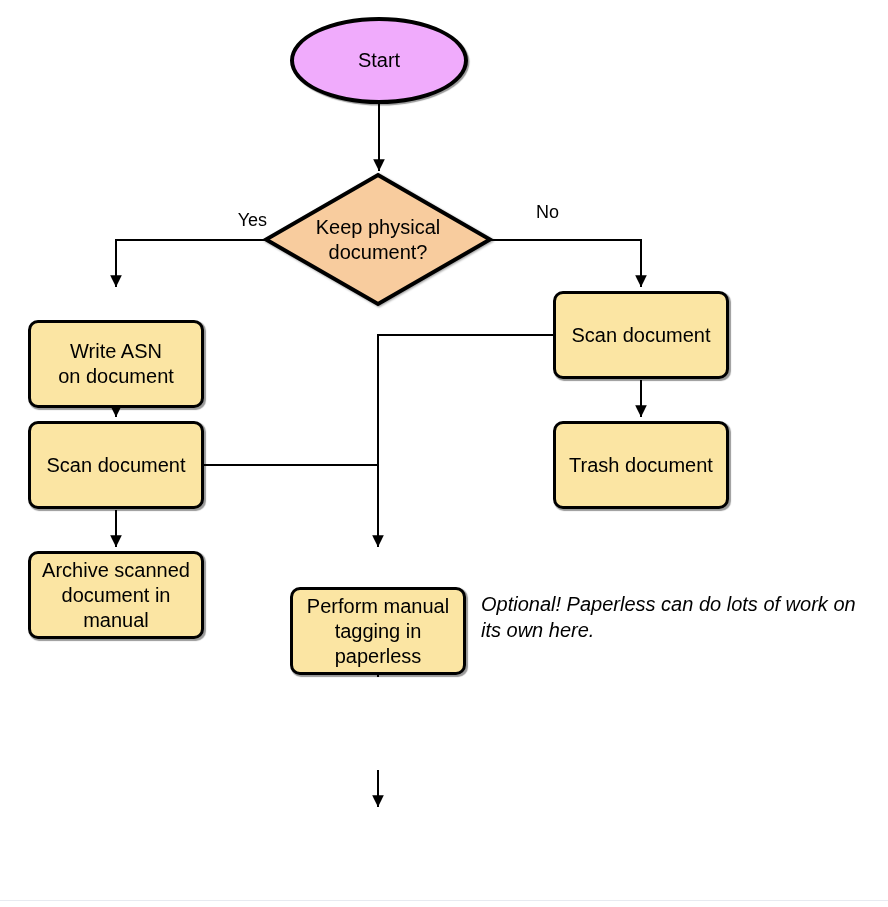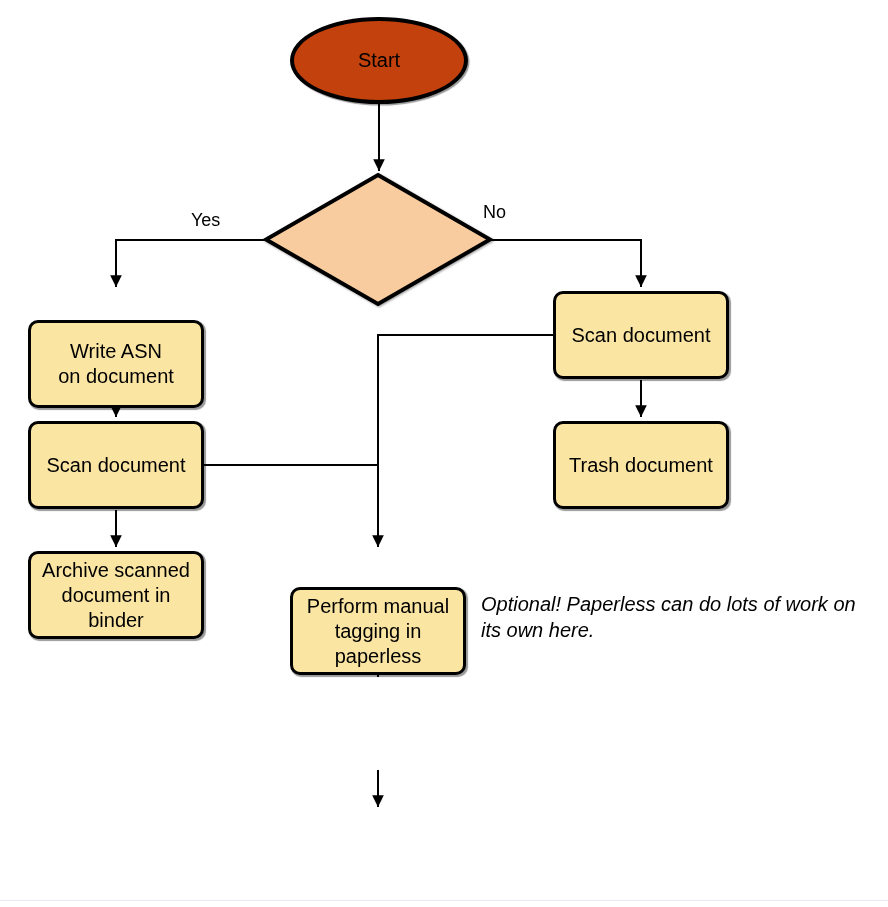--- a/index.html
+++ b/index.html
@@ -26,21 +26,21 @@
   }
   .rect {
     width: 176px; height: 88px;
     background: #FBE5A3;
     border: 3px solid #000;
     border-radius: 10px;
     box-shadow: 1.5px 1.5px 1px rgba(0,0,0,0.40);
   }
   .terminal {
     width: 178px; height: 87px;
-    background: #c2410c;
+    background: #f0abfc;
     border: 4px solid #000;
     border-radius: 50%;
     box-shadow: 1.5px 1.5px 1px rgba(0,0,0,0.40);
   }
   .diamond-wrap {
     position: absolute;
     left: 263px; top: 172px;
     width: 230px; height: 135px;
     display: flex;
     align-items: center;
@@ -49,21 +49,21 @@
     white-space: pre-line;
     font-size: 20px;
     line-height: 1.25;
   }
   .diamond-wrap svg { position: absolute; inset: 0; }
   .diamond-label { position: relative; }
   .edge-label {
     position: absolute;
     width: 76px;
     font-size: 18px;
-    text-align: left;
+    text-align: right;
   }
   .annotation {
     position: absolute;
     left: 481px; top: 591px;
     width: 412px;
     font-size: 20px;
     font-style: italic;
     line-height: 1.3;
     white-space: pre-line;
     text-align: left;
@@ -100,35 +100,37 @@
   </svg>
 
   <div class="node terminal" style="left:290px; top:17px;">
     <span>Start</span>
   </div>
 
   <div class="diamond-wrap">
     <svg width="230" height="135" viewBox="0 0 230 135" style="filter: drop-shadow(1.5px 1.5px 1px rgba(0,0,0,0.40));">
       <polygon points="115,3 227,67.5 115,132 3,67.5" fill="#F8CC9E" stroke="#000" stroke-width="4"></polygon>
     </svg>
+    <span class="diamond-label">Keep physical
+document?</span>
   </div>
 
   <div class="node rect" style="left:28px; top:291px;margin-top:29px;">
     <span>Write ASN
 on document</span>
   </div>
 
   <div class="node rect" style="left:28px; top:421px;">
     <span>Scan document</span>
   </div>
 
   <div class="node rect" style="left:28px; top:551px;">
     <span>Archive scanned
 document in
-binder</span>
+manual</span>
   </div>
 
   <div class="node rect" style="left:553px; top:291px;">
     <span>Scan document</span>
   </div>
 
   <div class="node rect" style="left:553px; top:421px;text-align:center;">
     <span>Trash document</span>
   </div>
 

